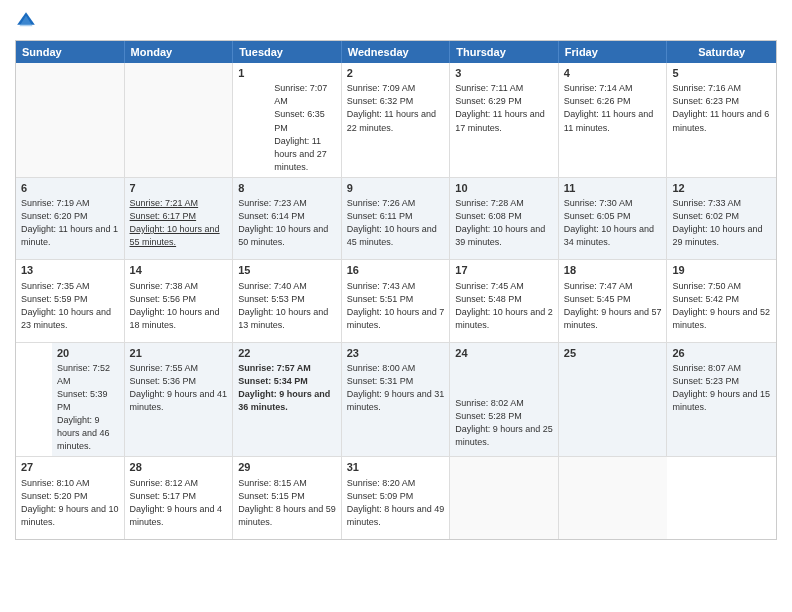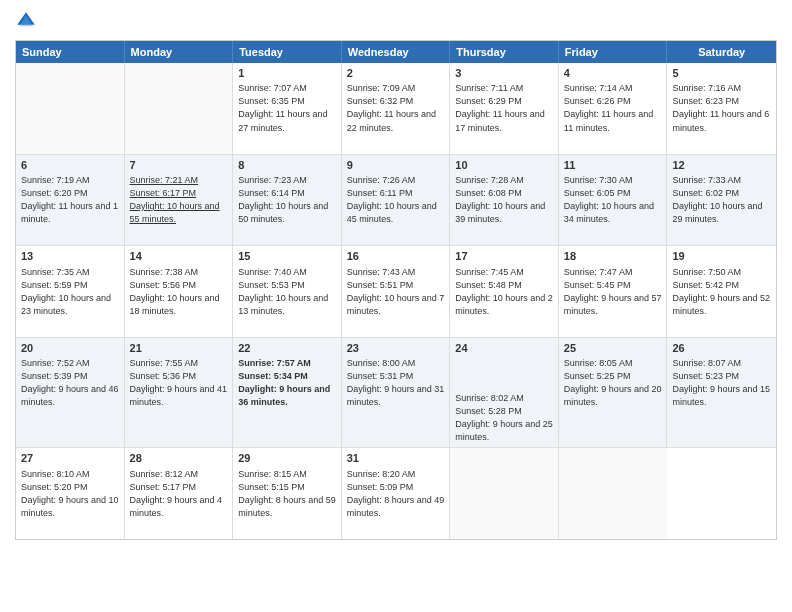--- a/index.html
+++ b/index.html
@@ -137,21 +137,21 @@
         <div class="cal-header-cell">Thursday</div>
         <div class="cal-header-cell">Friday</div>
         <div class="cal-header-cell">Saturday</div>
       </div>
     <div class="cal-body">
     <div class="cal-week">
           <div class="cal-cell empty"></div>
           <div class="cal-cell empty"></div>
           <div class="cal-cell">
             <span class="day-num">1</span>
-            <div class="cell-text" style="white-space: pre-line;">Sunrise: 7:07 AM
+            <div class="cell-text" style="white-space: pre-line; margin-left: 36px;">Sunrise: 7:07 AM
 Sunset: 6:35 PM
 Daylight: 11 hours and 27 minutes.</div>
           </div>
           <div class="cal-cell">
             <span class="day-num">2</span>
             <div class="cell-text" style="white-space: pre-line;">Sunrise: 7:09 AM
 Sunset: 6:32 PM
 Daylight: 11 hours and 22 minutes.</div>
           </div>
           <div class="cal-cell">
@@ -255,21 +255,21 @@
 Daylight: 9 hours and 57 minutes.</div>
           </div>
           <div class="cal-cell">
             <span class="day-num">19</span>
             <div class="cell-text" style="white-space: pre-line;">Sunrise: 7:50 AM
 Sunset: 5:42 PM
 Daylight: 9 hours and 52 minutes.</div>
           </div>
         </div>
         <div class="cal-week">
-          <div class="cal-cell" style="background-color: rgb(240, 244, 248);">
+          <div class="cal-cell" style="background-color: rgb(240, 244, 248); margin-left: 36px;">
             <span class="day-num">20</span>
             <div class="cell-text" style="white-space: pre-line;">Sunrise: 7:52 AM
 Sunset: 5:39 PM
 Daylight: 9 hours and 46 minutes.</div>
           </div>
           <div class="cal-cell" style="background-color: rgb(240, 244, 248);">
             <span class="day-num">21</span>
             <div class="cell-text" style="white-space: pre-line;">Sunrise: 7:55 AM
 Sunset: 5:36 PM
 Daylight: 9 hours and 41 minutes.</div>
@@ -287,23 +287,20 @@
 Daylight: 9 hours and 31 minutes.</div>
           </div>
           <div class="cal-cell" style="background-color: rgb(240, 244, 248);">
             <span class="day-num">24</span>
             <div class="cell-text" style="white-space: pre-line; margin-top: 36px;">Sunrise: 8:02 AM
 Sunset: 5:28 PM
 Daylight: 9 hours and 25 minutes.</div>
           </div>
           <div class="cal-cell" style="background-color: rgb(240, 244, 248);">
             <span class="day-num">25</span>
-            <div class="cell-text" style="white-space: pre-line;">Sunrise: 8:05 AM
-Sunset: 5:25 PM
-Daylight: 9 hours and 20 minutes.</div>
           </div>
           <div class="cal-cell" style="background-color: rgb(240, 244, 248);">
             <span class="day-num">26</span>
             <div class="cell-text" style="white-space: pre-line;">Sunrise: 8:07 AM
 Sunset: 5:23 PM
 Daylight: 9 hours and 15 minutes.</div>
           </div>
         </div>
         <div class="cal-week">
           <div class="cal-cell">

